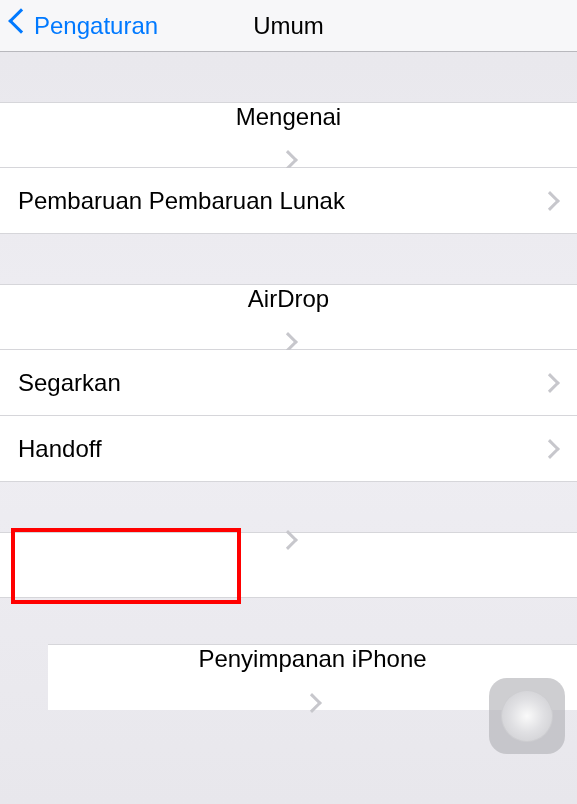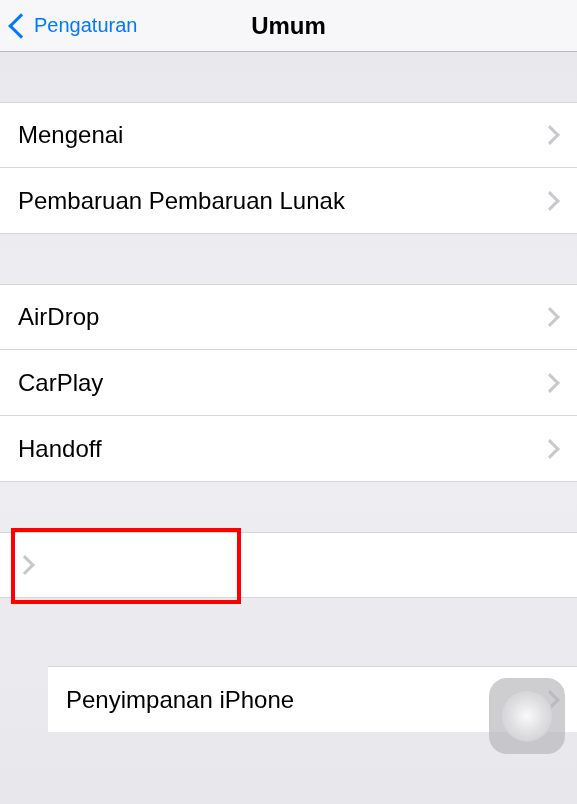--- a/index.html
+++ b/index.html
@@ -14,60 +14,60 @@
   height: 52px;
   background: #f7f7f9;
   border-bottom: 1px solid #b8b8bd;
   display: flex;
   align-items: center;
   position: relative;
   padding: 0 8px;
 }
 .back-button {
   display: flex;
-  align-items: center;
   color: #0079ff;
-  font-size: 20px;
+  font-size: 24px;
   font-weight: 400;
   cursor: pointer;
 }
 .back-arrow {
   display: inline-block;
   width: 18px;
   height: 18px;
   border-left: 3px solid #0079ff;
   border-bottom: 3px solid #0079ff;
   transform: rotate(45deg);
   margin-right: 4px;
   margin-left: 4px;
 }
 .nav-title {
   position: absolute;
   left: 50%;
   transform: translateX(-50%);
   font-size: 24px;
-  font-weight: 700;
+  font-weight: 400;
   color: #000;
 }
 .section {
   margin-top: 50px;
 }
 .section:first-of-type { margin-top: 58px; }
 .row {
   background: #ffffff;
   height: 66px;
   display: flex;
   align-items: center;
   justify-content: space-between;
   padding: 0 18px;
   border-bottom: 1px solid #d6d6da;
   position: relative;
 }
 .section .row:first-child {
   border-top: 1px solid #d6d6da;
+  flex-direction: column;
 }
 .row-label {
   font-size: 24px;
   color: #000;
   font-weight: 400;
 }
 .chevron {
   width: 14px;
   height: 14px;
   border-top: 3px solid #c7c7cc;
@@ -97,21 +97,21 @@
   align-items: center;
   justify-content: center;
 }
 .assistive-inner {
   width: 52px;
   height: 52px;
   border-radius: 50%;
   background: radial-gradient(circle at 50% 50%, #fafafa 0%, #e0e0e3 45%, #c8c8cc 100%);
   box-shadow: inset 0 0 0 1px rgba(0,0,0,0.04);
 }
-.section-last { margin-top: 68px; padding-left: 48px; }
+.section-last { margin-top: 46px; padding-left: 48px; }
 .section-last .row:last-child { border-bottom: none; }
 </style>
 </head>
 <body>
 
 <div class="navbar">
   <div class="back-button">
     <span class="back-arrow"></span>
     <span>Pengaturan</span>
   </div>
@@ -128,21 +128,21 @@
     <span class="chevron"></span>
   </div>
 </div>
 
 <div class="section">
   <div class="row">
     <span class="row-label">AirDrop</span>
     <span class="chevron"></span>
   </div>
   <div class="row">
-    <span class="row-label">CarPlay</span>
+    <span class="row-label">Segarkan</span>
     <span class="chevron"></span>
   </div>
   <div class="row">
     <span class="row-label">Handoff</span>
     <span class="chevron"></span>
   </div>
 </div>
 
 <div class="section">
   <div class="row">

